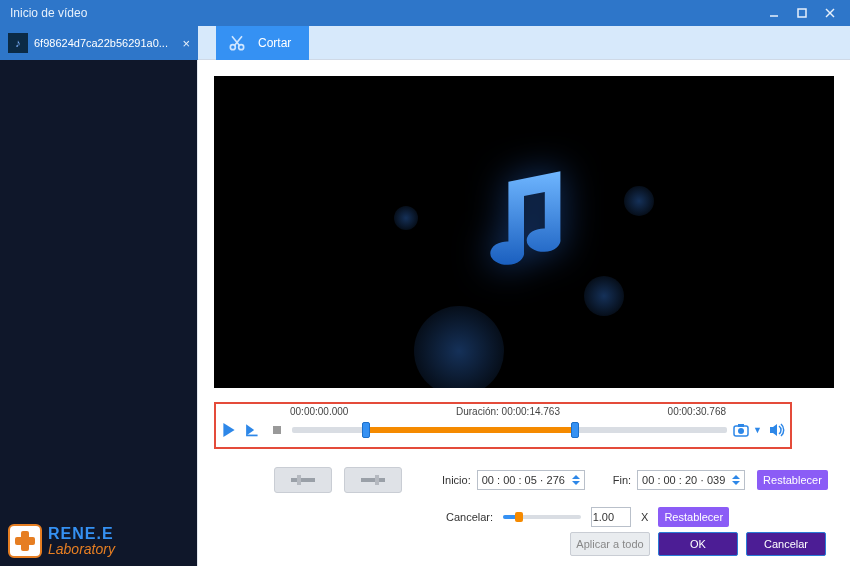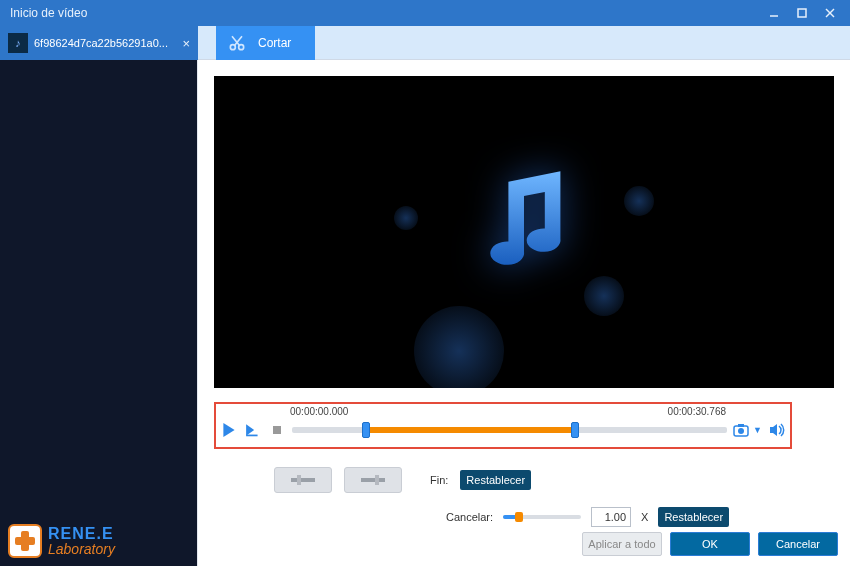--- a/index.html
+++ b/index.html
@@ -47,21 +47,21 @@
     color: #7fb3ff; font-size: 11px;
   }
   .file-tab .fname { flex: 1; overflow: hidden; text-overflow: ellipsis; white-space: nowrap; }
   .file-tab .close-x { color: #e8f1fb; font-size: 13px; padding: 0 2px; cursor: pointer; }
 
   .tool-tab {
     height: 34px;
     background: #3591f3;
     color: #fff;
     display: flex; align-items: center;
-    padding: 0 24px 0 10px;
+    padding: 0 18px 0 10px;
     gap: 10px;
     font-size: 12px;
     margin-left: 18px;
   }
   .tool-tab .scissors {
     width: 22px; height: 22px;
     display: flex; align-items: center; justify-content: center;
   }
 
   
@@ -194,59 +194,59 @@
     width: 108px;
     display: flex; align-items: center; justify-content: space-between;
     background: #fff;
   }
   .spinner { display: flex; flex-direction: column; gap: 0; }
   .spinner div { width: 0; height: 0; border-left: 4px solid transparent; border-right: 4px solid transparent; cursor: pointer; }
   .spinner .up { border-bottom: 4px solid #2d87e8; margin-bottom: 2px; }
   .spinner .down { border-top: 4px solid #2d87e8; }
 
   .btn-blue {
-    background: #0c4a6e; color: #fff;
+    background: #8b5cf6; color: #fff;
     border: none; height: 20px;
     padding: 0 6px; font-size: 11px;
     cursor: pointer; border-radius: 2px;
   }
 
   .speed-row {
     margin-top: 14px;
     display: flex; align-items: center; gap: 10px;
     padding-left: 232px;
     font-size: 11px; color: #333;
   }
   .speed-slider {
     width: 78px; height: 4px; background: #d9dde3; position: relative; border-radius: 2px;
   }
   .speed-slider .fill { position: absolute; left: 0; top: 0; height: 4px; width: 20%; background: #3591f3; border-radius: 2px; }
   .speed-slider .thumb { position: absolute; left: calc(20% - 4px); top: -3px; width: 8px; height: 10px; background: #f58a00; border-radius: 2px; }
   .speed-val {
     border: 1px solid #b9c0ca; height: 20px; width: 40px;
-    font-size: 11px; text-align: right; padding: 0 4px;
+    font-size: 11px; text-align: right; padding: 0 16px;
     display: flex; align-items: center; justify-content: flex-end;
     background: #fff;
   }
 
   
   .footer {
     position: absolute;
-    right: 12px; bottom: 10px;
+    right: 24px; bottom: 10px;
     display: flex; gap: 8px;
   }
   .btn {
     height: 24px; min-width: 80px;
     font-size: 11px; border-radius: 2px;
     border: 1px solid #c9cdd4;
     background: #e9ecef; color: #888;
     cursor: pointer;
   }
   .btn.primary {
-    background: #0369a1; color: #fff;
+    background: #4c1d95; color: #fff;
     border: 1px solid #2a7cd6;
   }
 </style>
 </head>
 <body>
 
 <div class="titlebar">
   <div class="title">Inicio de vídeo</div>
   <div class="win-controls">
     <div class="win-btn">
@@ -314,20 +314,23 @@
             </linearGradient>
           </defs>
           <path d="M38 18 L78 10 L78 62 A13 9 0 1 1 66 54 L66 26 L50 29 L50 72 A13 9 0 1 1 38 64 Z" fill="url(#bg)"></path>
         </svg>
       </div>
     </div>
 
     <div class="timeline-wrap">
       <div class="tl-labels">
         <span>00:00:00.000</span>
+        <span class="mid">
+          <span>Duración:</span>&nbsp;<span>00:00:14.763</span>
+        </span>
         <span>00:00:30.768</span>
       </div>
       <div class="tl-row">
         <div class="play-btn">
           <svg width="14" height="14" viewBox="0 0 10 10">
               <polygon points="1,0 9,5 1,10"></polygon>
             </svg>
         </div>
         <div class="playsel-btn">
           <svg width="16" height="14" viewBox="0 0 14 10">
@@ -368,23 +371,40 @@
             <rect x="8" y="2" width="4" height="10" fill="#b5b9c0"></rect>
           </svg>
       </div>
       <div class="marker-btn">
         <svg width="28" height="14" viewBox="0 0 28 14">
             <rect x="2" y="5" width="24" height="4"></rect>
             <rect x="16" y="2" width="4" height="10" fill="#b5b9c0"></rect>
           </svg>
       </div>
 
+      <div class="field-row" style="margin-left:28px;">
+        <span>Inicio:</span>
+        <div class="time-input">
+          <span>00 : 00 : 05 · 276</span>
+          <div class="spinner">
+            <div class="up"></div>
+            <div class="down"></div>
+          </div>
+        </div>
+      </div>
 
       <div class="field-row" style="margin-left:16px;">
         <span>Fin:</span>
+        <div class="time-input">
+          <span>00 : 00 : 20 · 039</span>
+          <div class="spinner">
+            <div class="up"></div>
+            <div class="down"></div>
+          </div>
+        </div>
       </div>
 
       <button class="btn-blue">Restablecer</button>
     </div>
 
     <div class="speed-row">
       <span>Cancelar:</span>
       <div class="speed-slider">
         <div class="fill"></div>
         <div class="thumb"></div>

